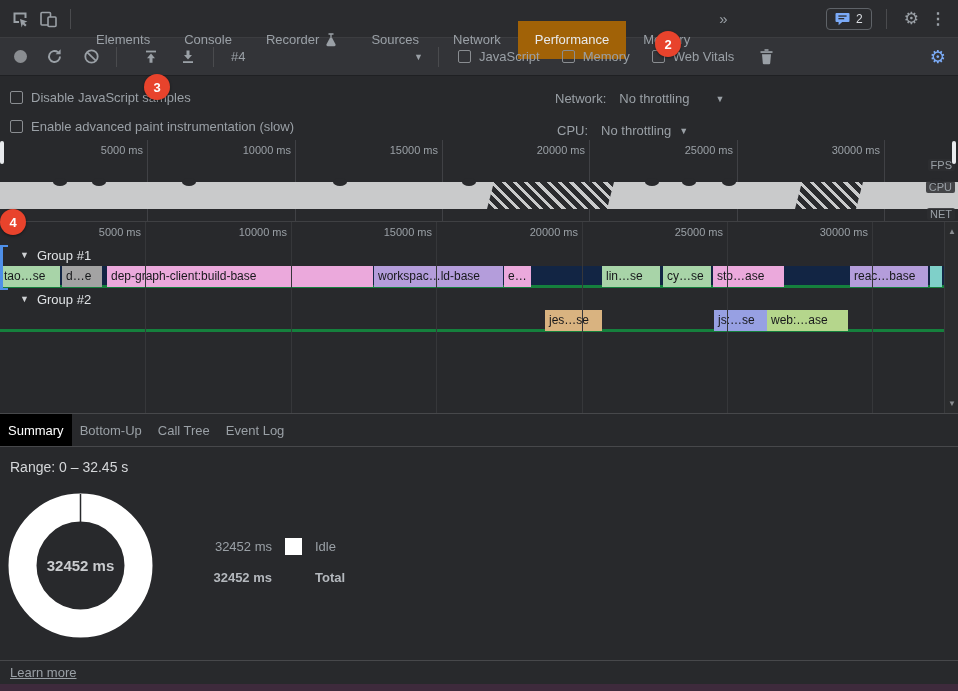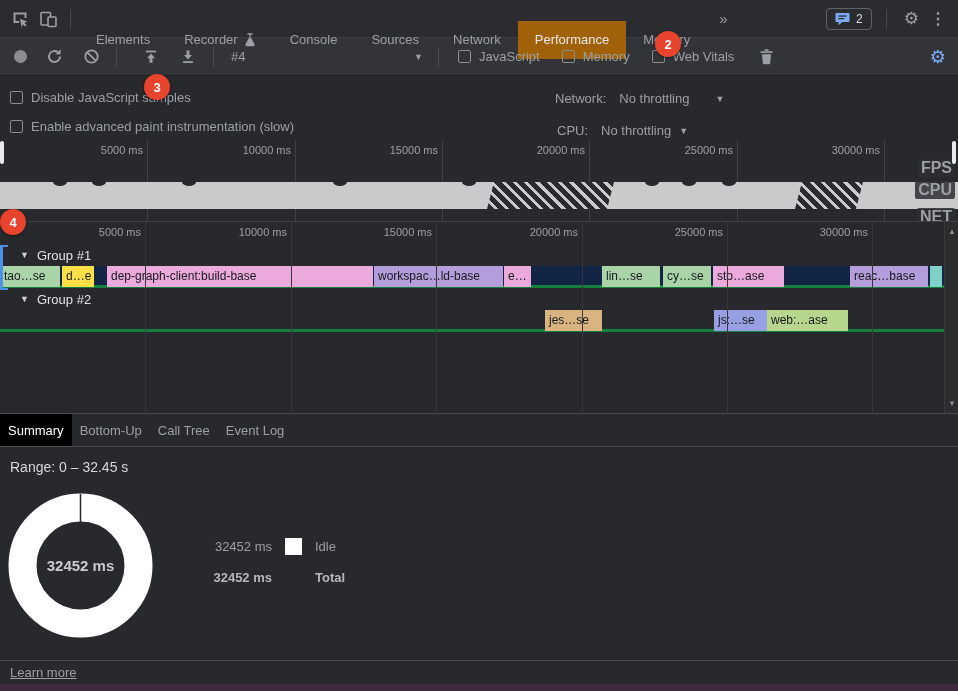--- a/index.html
+++ b/index.html
@@ -47,21 +47,21 @@
   
   .overview { position:relative; height:82px; background:#28292c; border-bottom:1px solid #3f4043; overflow:hidden; }
   .vline { position:absolute; top:0; width:1px; background:#404145; }
   .ruler-label { position:absolute; top:4px; width:82px; text-align:right; font-size:11px; color:#9aa0a6; }
   .handle { position:absolute; top:1px; width:4px; height:23px; background:#e8eaed; border-radius:2px; z-index:5; }
   .handle.left { left:0; } .handle.right { right:2px; }
   .cpu-band { position:absolute; left:0; top:42px; width:958px; height:27px; background:#c9cacb; z-index:2; }
   .dip { position:absolute; top:-4px; width:14px; height:8px; border-radius:50%; background:#28292c; }
   .hatch { position:absolute; top:0; height:27px; background:repeating-linear-gradient(45deg,#2a2b2e 0 5px,#c9cacb 5px 8px);
            clip-path:polygon(7px 0,100% 0,calc(100% - 7px) 100%,0 100%); }
-  .lane-label { position:absolute; right:3px; font-size:16px; font-weight:bold; color:#9aa0a6; background:rgba(45,46,49,.85); padding:0 3px; border-radius:2px; z-index:4; }
+  .lane-label { position:absolute; right:3px; font-size:11px; font-weight:normal; color:#9aa0a6; background:rgba(45,46,49,.85); padding:0 3px; border-radius:2px; z-index:4; }
 
   
   .flame { position:relative; height:191px; background:#28292c; overflow:hidden; }
   .flame .vline { background:#36373a; }
   .flame-body { position:absolute; left:0; top:22px; width:944px; }
   .group-header { height:22px; display:flex; align-items:center; padding-left:20px; gap:8px; }
   .tri { font-size:9px; color:#cfd1d4; }
   .gname { color:#dfe2e5; }
   .bar-row { position:relative; height:22px; width:944px; border-bottom:3px solid #15803d; }
   .bar { position:absolute; top:0; height:21px; line-height:21px; font-size:12px; color:#17181b; padding:0 4px; overflow:hidden; white-space:nowrap; }
@@ -112,28 +112,28 @@
         <rect x="2" y="2.5" width="9.5" height="12.5" rx="1" fill="none" stroke="#9aa0a6" stroke-width="1.6"></rect>
         <rect x="9" y="7" width="8" height="9.5" rx="1" fill="#2b2c2f" stroke="#9aa0a6" stroke-width="1.6"></rect>
       </svg>
     </span>
     <span class="vdiv"></span>
     <div class="tabs" id="tabs">
         <div class="tab">
           <span>Elements</span>
         </div>
         <div class="tab">
+          <span>Console</span>
+        </div>
+        <div class="tab">
           <span>Recorder</span>
           <svg width="12" height="14" viewBox="0 0 12 14">
             <path d="M3.5 1 h5 M6 1 v3.4" fill="none" stroke="#9aa0a6" stroke-width="1.3"></path>
             <path d="M6.9 4.4 l3.6 6.8 a1.4 1.4 0 0 1 -1.2 2 H2.7 a1.4 1.4 0 0 1 -1.2 -2 L5.1 4.4 z" fill="#9aa0a6"></path>
           </svg>
-        </div>
-        <div class="tab">
-          <span>Console</span>
         </div>
         <div class="tab">
           <span>Sources</span>
         </div>
         <div class="tab">
           <span>Network</span>
         </div>
         <div class="tab active">
           <span>Performance</span>
         </div>
@@ -269,21 +269,21 @@
     </div>
 
   <div class="flame" id="flame">
     <div class="flame-body" id="flame-body">
         <div class="group-header">
           <span class="tri">▼</span>
           <span class="gname">Group #1</span>
         </div>
         <div class="bar-row" style="background: rgb(18, 37, 68);">
           <div class="bar" style="left: 0px; width: 60px; background: rgb(168, 212, 168);">tao…se</div>
-          <div class="bar" style="left: 62px; width: 32px; background: #fde047;">d…e</div>
+          <div class="bar" style="left: 62px; width: 40px; background: #a3a3a3;">d…e</div>
           <div class="bar" style="left: 107px; width: 266px; background: rgb(235, 169, 220);">dep-graph-client:build-base</div>
           <div class="bar" style="left: 374px; width: 129px; background: rgb(180, 157, 219);">workspac…ld-base</div>
           <div class="bar" style="left: 504px; width: 27px; background: rgb(235, 169, 220);">e…</div>
           <div class="bar" style="left: 602px; width: 58px; background: rgb(168, 212, 168);">lin…se</div>
           <div class="bar" style="left: 663px; width: 48px; background: rgb(168, 212, 168);">cy…se</div>
           <div class="bar" style="left: 713px; width: 71px; background: rgb(235, 169, 220);">sto…ase</div>
           <div class="bar" style="left: 850px; width: 78px; background: rgb(180, 157, 219);">reac…base</div>
           <div class="bar" style="left: 930px; width: 12px; background: rgb(127, 208, 201);"></div>
         </div>
         <div class="group-header">

